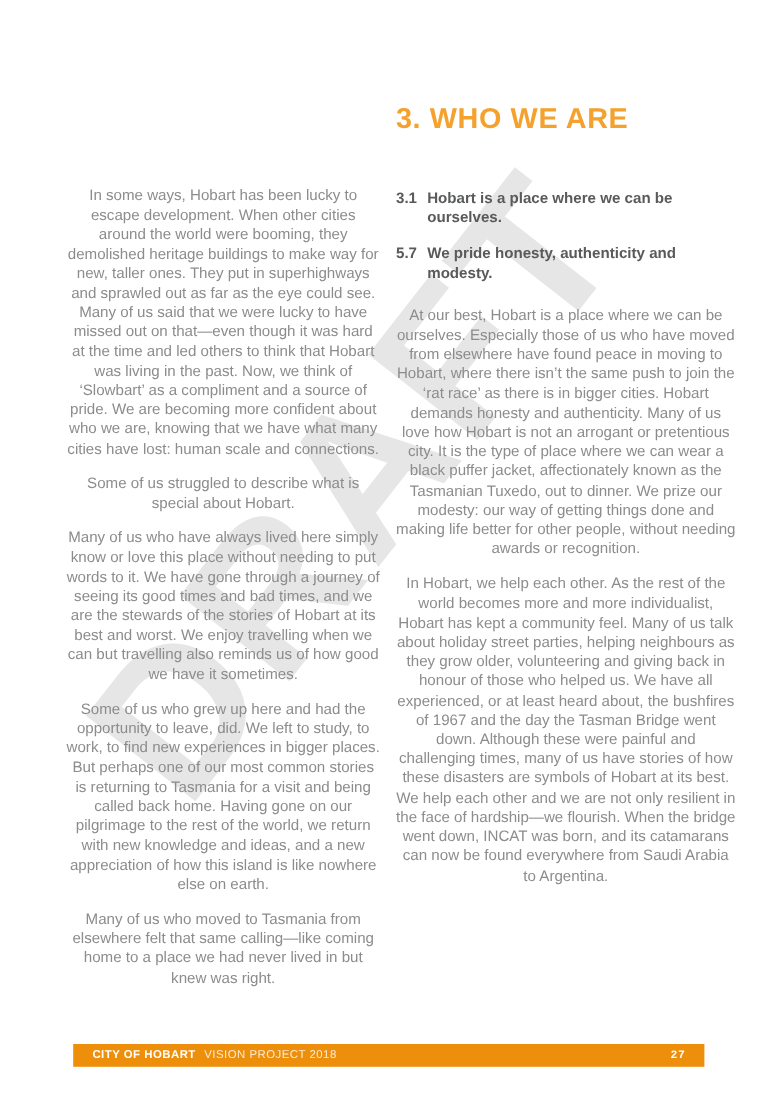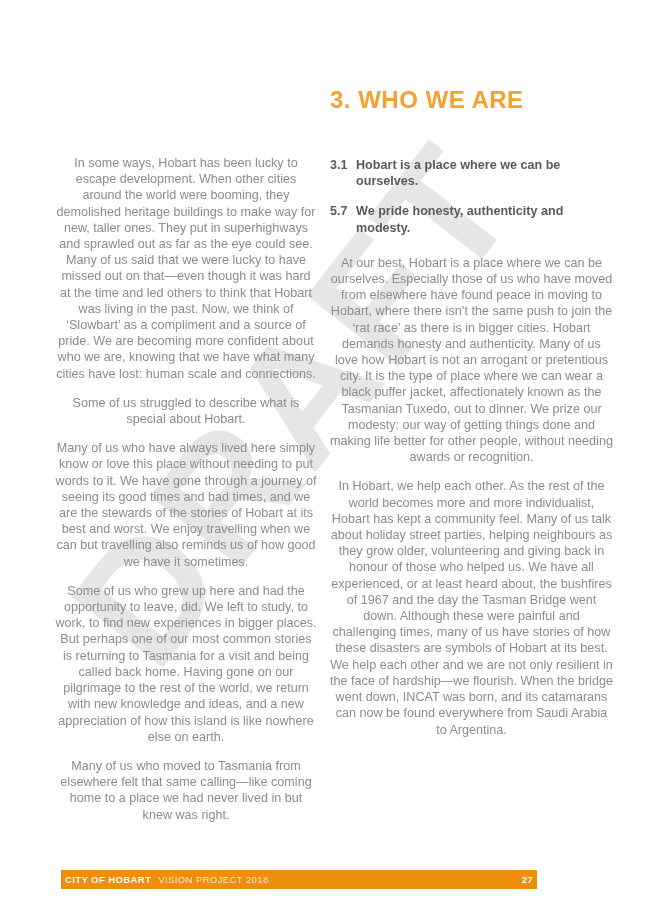--- a/index.html
+++ b/index.html
@@ -76,45 +76,46 @@
   .statement .txt {
     flex: 1;
   }
   .right-paragraphs {
     margin-top: 19px;
   }
   .footer-bar {
     position: absolute;
     left: 61px;
     top: 870px;
-    width: 476px;
+    width: 526px;
     height: 19px;
     background: #ee8f0b;
     z-index: 2;
     display: flex;
     align-items: center;
     justify-content: space-between;
-    padding: 0 4px;
+    padding: 0 16px;
     box-sizing: border-box;
     font-size: 9.5px;
     letter-spacing: 0.4px;
     color: #ffffff;
   }
   .footer-left {
     white-space: nowrap;
   }
   .footer-title-bold {
     font-weight: bold;
   }
   .footer-title-regular {
     margin-left: 4px;
     color: rgba(255, 255, 255, 0.82);
   }
   .footer-page-number {
     font-weight: bold;
+    font-family: Liberation Mono, monospace;
   }
 </style>
 </head>
 <body>
 
 <div class="page">
 
   <div class="watermark">DRAFT</div>
 
   <h1 class="heading">3. WHO WE ARE</h1>

